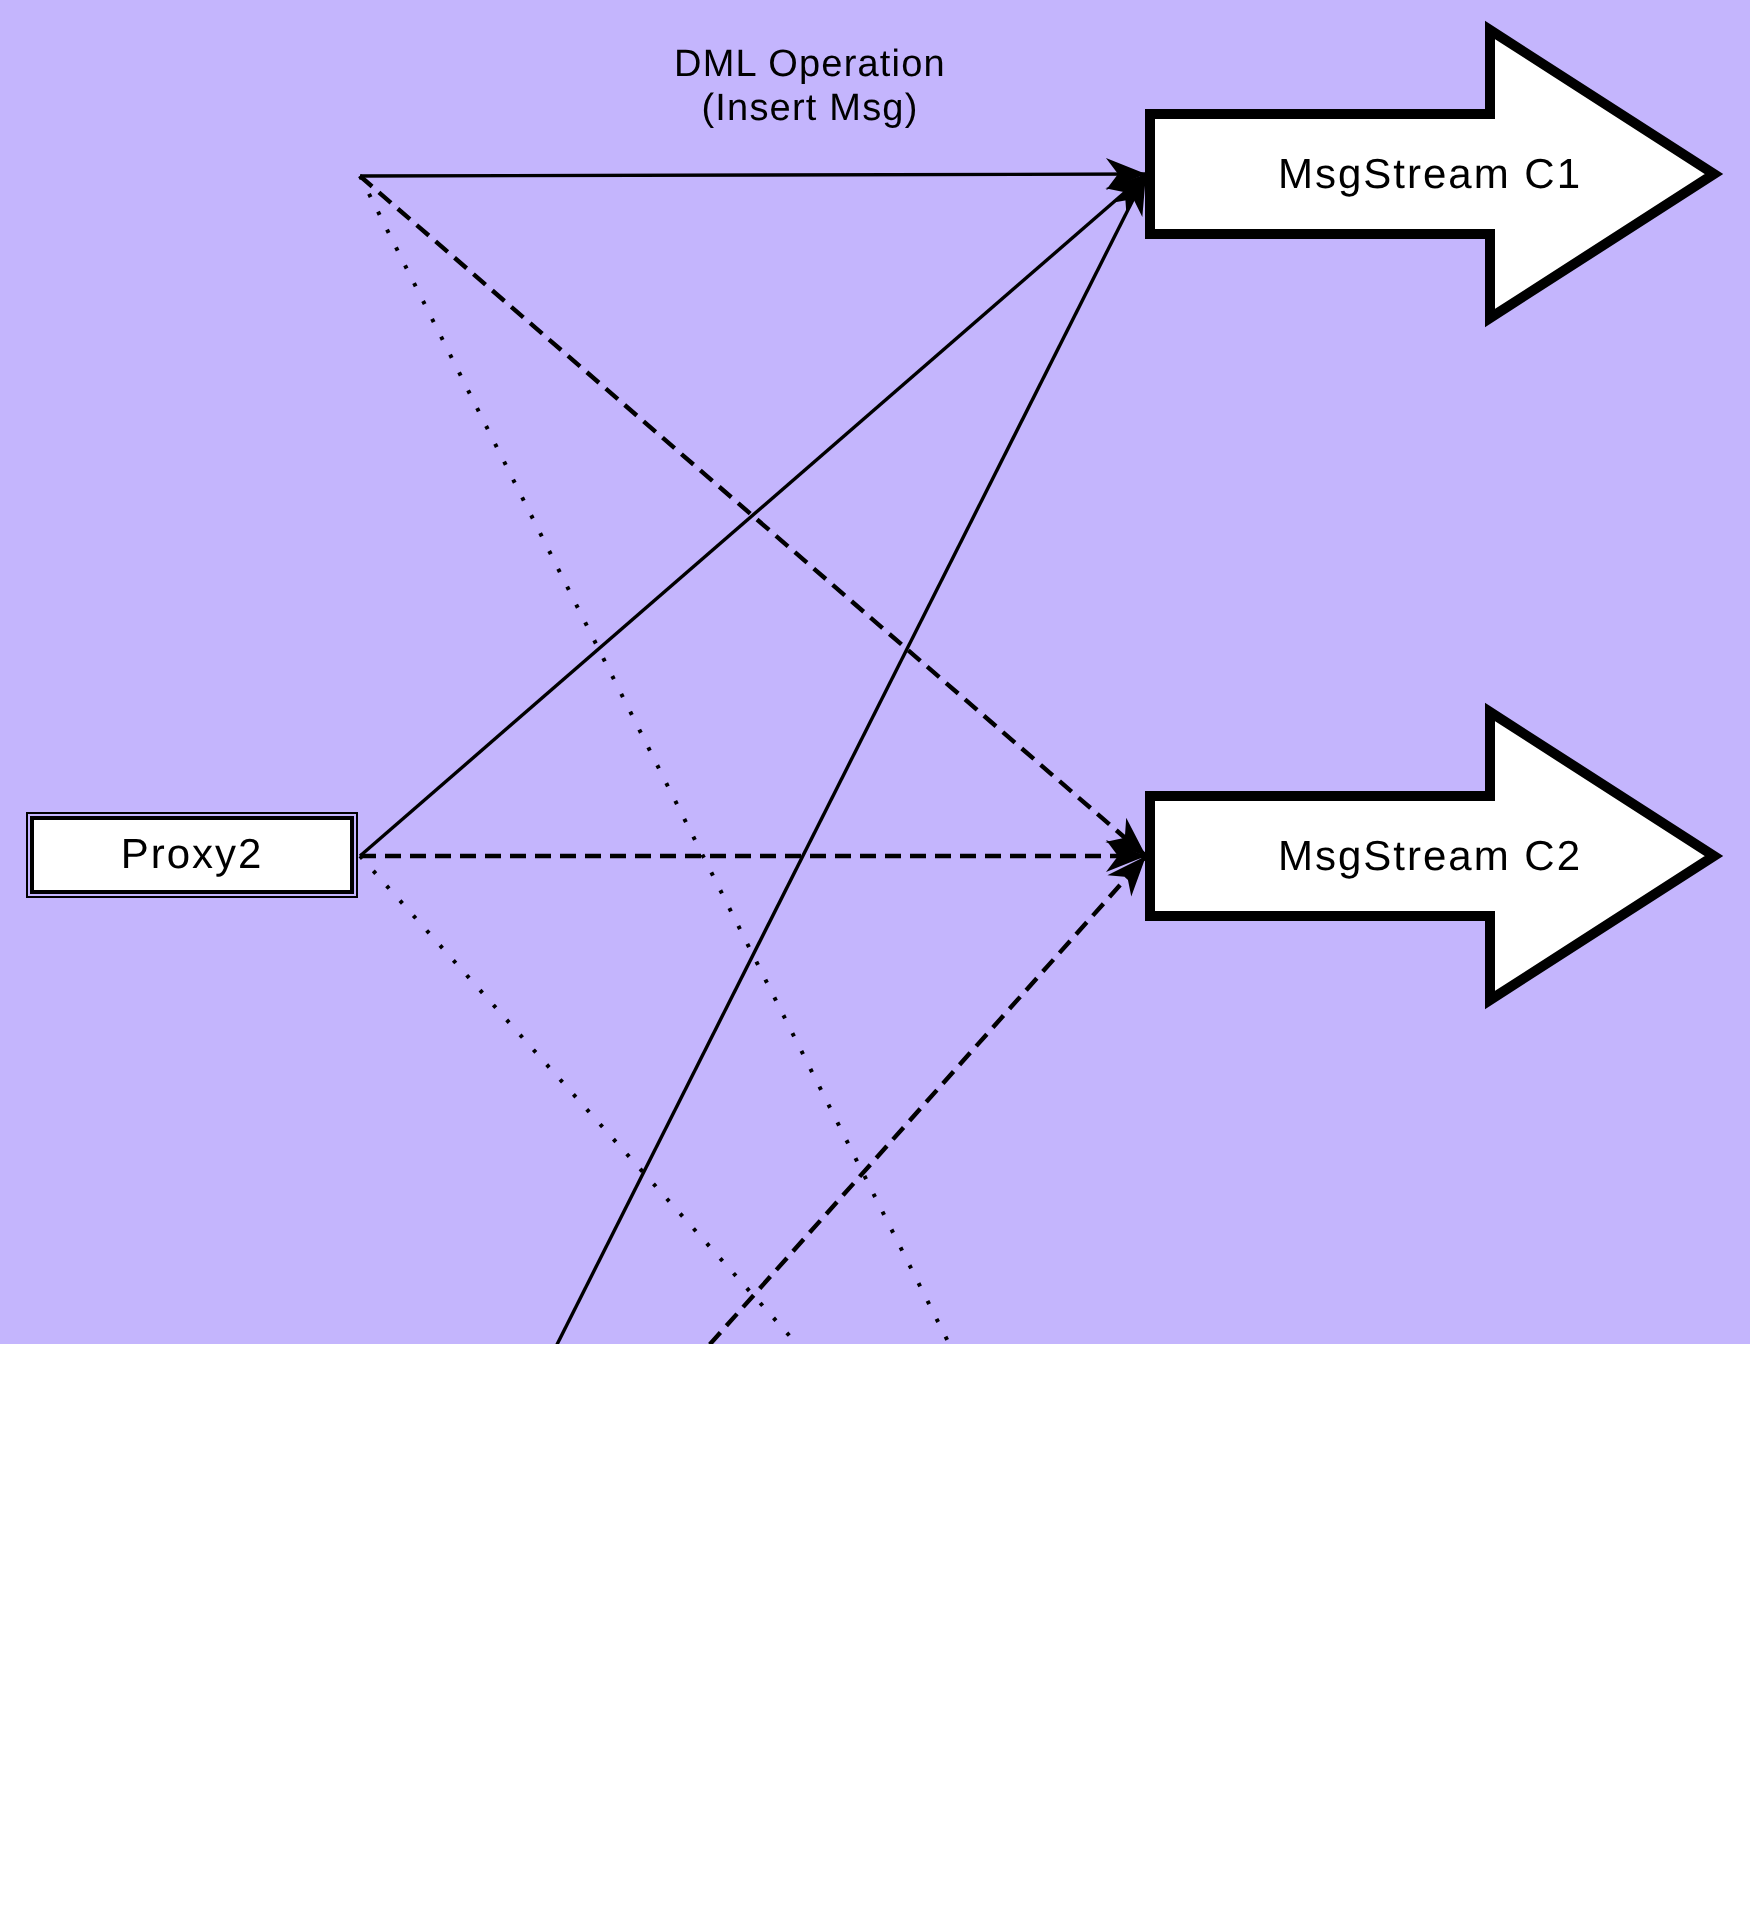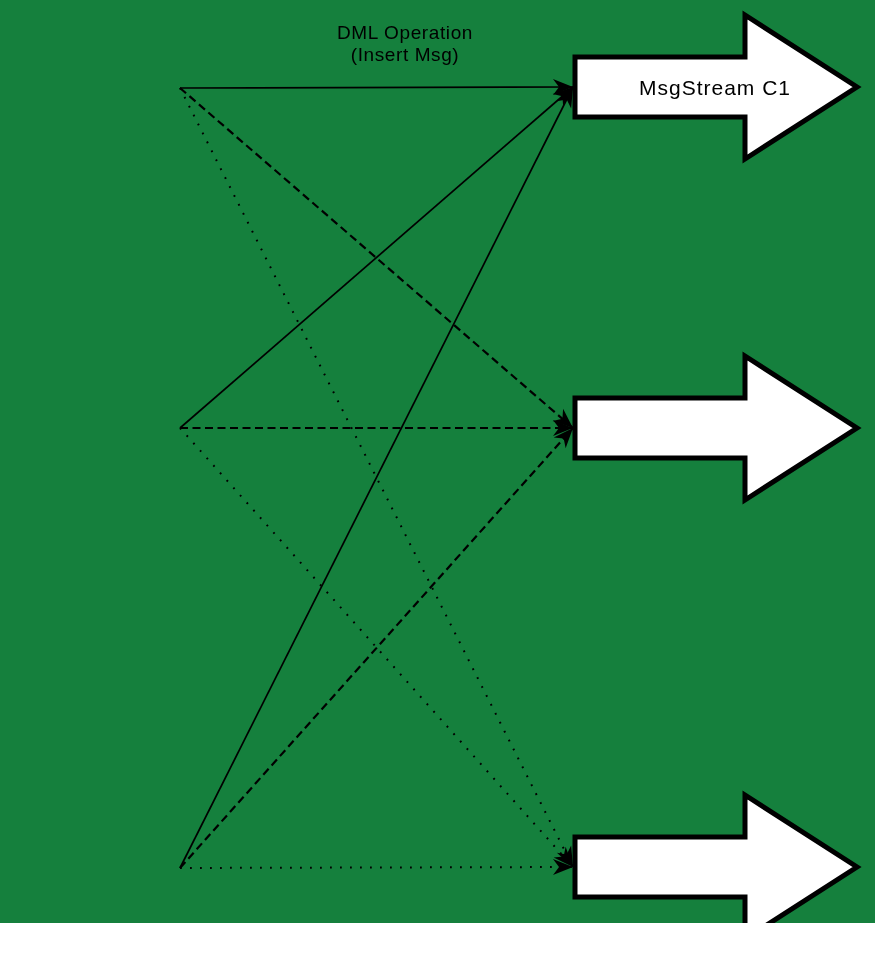--- a/index.html
+++ b/index.html
@@ -4,22 +4,22 @@
 <style>
   html, body {
     margin: 0;
     padding: 0;
     background: #ffffff;
     font-family: "Liberation Sans", "DejaVu Sans", sans-serif;
   }
   .canvas {
     position: relative;
     width: 875px;
-    height: 923px;
-    background: #15803d;
+    height: 672px;
+    background: #c4b5fd;
     overflow: hidden;
   }
   .edge-svg {
     position: absolute;
     left: 0;
     top: 0;
     width: 875px;
     height: 956px;
   }
   .diagram-title {
@@ -95,16 +95,20 @@
       <polygon points="575,398 745,398 745,356 857,428 745,500 745,458 575,458" fill="#ffffff" stroke="#000000" stroke-width="5" stroke-linejoin="miter"></polygon>
       <polygon points="575,837 745,837 745,795 857,867 745,939 745,897 575,897" fill="#ffffff" stroke="#000000" stroke-width="5" stroke-linejoin="miter"></polygon>
     </g>
   </svg>
 
   <div class="diagram-title">
     <div>DML Operation</div>
     <div>(Insert Msg)</div>
   </div>
 
+  <div class="proxy-box p2">
+    <span>Proxy2</span>
+  </div>
 
   <div class="stream-label c1">MsgStream C1</div>
+  <div class="stream-label c2">MsgStream C2</div>
 
 </div>
 
 </body></html>

